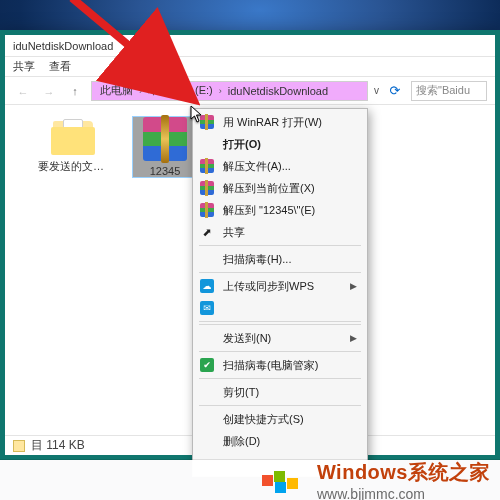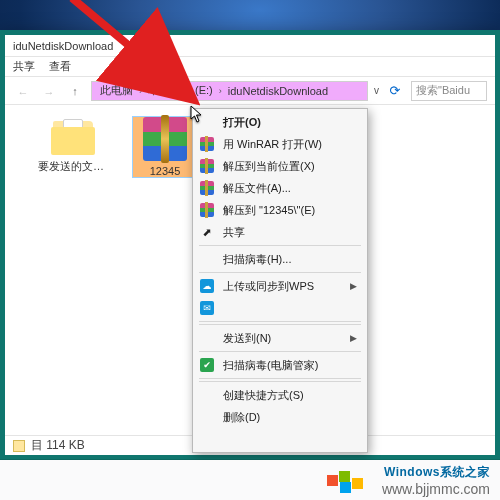--- a/index.html
+++ b/index.html
@@ -28,21 +28,21 @@
   .breadcrumb .seg { padding: 0 4px; }
   .breadcrumb .chev { color: #555; font-size: 9px; }
   .refresh { width: 20px; text-align: center; color: #0066cc; font-size: 13px; cursor: pointer; }
   .searchbox {
     width: 76px; height: 20px; border: 1px solid #cfcfcf; padding: 0 4px;
     font-size: 11px; color: #888; display: flex; align-items: center; gap: 4px;
   }
   .content { flex: 1; position: relative; background: #fff; }
   .file-items { position: absolute; top: 12px; left: 36px; display: flex; gap: 28px; }
   .file-item { width: 64px; display: flex; flex-direction: column; align-items: center; gap: 4px; cursor: pointer; }
-  .file-item.selected { background: #fdba74; outline: 1px solid #99d1ff; }
+  .file-item.selected { background: #a3a3a3; outline: 1px solid #99d1ff; }
   .folder-icon { width: 44px; height: 38px; position: relative; }
   .folder-back { position: absolute; inset: 4px 2px 0 2px; background: #ffe7a0; border-radius: 2px 4px 2px 2px; }
   .folder-front { position: absolute; left: 0; right: 0; bottom: 0; top: 10px; background: #ffe27a; border-radius: 2px; }
   .doc-in-folder { position: absolute; left: 12px; top: 2px; width: 20px; height: 24px; background: #fff; border: 1px solid #d0d0d0; border-radius: 2px; display:flex; align-items:center; justify-content:center;}
   .doc-in-folder .w { color: #2f87e2; font-size: 11px; font-weight: bold; }
   .rar-icon { width: 44px; height: 44px; background: linear-gradient(#d24a8a 0 33%, #3eaa49 33% 66%, #2f6bd6 66% 100%); border-radius: 3px; position: relative; }
   .rar-icon::after { content:""; position:absolute; left: 18px; top: -2px; width: 8px; height: 48px; background: linear-gradient(#a4700f,#e9c257,#a4700f); border-radius: 2px; }
   .file-label { font-size: 11px; color: #333; text-align: center; width: 70px; white-space: nowrap; overflow: hidden; text-overflow: ellipsis; }
   .statusbar { height: 20px; border-top: 1px solid #e4e4e4; display: flex; align-items: center; padding: 0 8px; font-size: 12px; color: #444; gap: 6px;}
   .statusbar .thumb { width: 12px; height: 12px; background: #ffe7a0; border:1px solid #d6ba58; }
@@ -80,21 +80,21 @@
   .footer {
     position: absolute; left: 0; right: 0; bottom: 0; height: 40px;
     background: rgba(255,255,255,0.98);
     display: flex; align-items: center; justify-content: flex-end; gap: 8px; padding: 0 10px;
     box-shadow: 0 -1px 0 rgba(0,0,0,0.1);
   }
   .ws-logo { display:flex; gap:1px; }
   .ws-logo .sq { width: 11px; height: 11px; }
   .ws-logo .r1 { background:#f2512c; } .ws-logo .r2 { background:#7ebb00; transform: translate(0,-4px);}
   .ws-logo .r3 { background:#00a3ee; transform: translate(-11px,7px);} .ws-logo .r4 { background:#ffb900; transform: translate(-11px,3px);}
-  .footer .brand { font-size: 12px; font-weight: 600; color: #0369a1; letter-spacing: .5px; text-align: right;}
+  .footer .brand { font-size: 20px; font-weight: 600; color: #c2410c; letter-spacing: .5px;}
   .footer .url { font-size: 14px; color: #6b6b6b; }
 </style>
 </head>
 <body>
 
 <div class="desktop-bg"></div>
 
 <div class="window">
 
   <div class="titlebar">
@@ -144,40 +144,40 @@
   </div>
 
   <div class="statusbar">
     <div class="thumb"></div>
     <span>目  114 KB</span>
   </div>
 </div>
 
 <div class="ctxmenu">
   <div class="item">
+      <span class="ic">
+        <span class="mini-rar"></span>
+      </span>
+      <span>用 WinRAR 打开(W)</span>
+    </div>
+  <div class="item">
       <span class="ic"></span>
       <span style="font-weight:bold">打开(O)</span>
     </div>
   <div class="item">
       <span class="ic">
         <span class="mini-rar"></span>
       </span>
-      <span>用 WinRAR 打开(W)</span>
+      <span>解压文件(A)...</span>
     </div>
   <div class="item">
       <span class="ic">
         <span class="mini-rar"></span>
       </span>
       <span>解压到当前位置(X)</span>
-    </div>
-  <div class="item">
-      <span class="ic">
-        <span class="mini-rar"></span>
-      </span>
-      <span>解压文件(A)...</span>
     </div>
   <div class="item">
       <span class="ic">
         <span class="mini-rar"></span>
       </span>
       <span>解压到 "12345\"(E)</span>
     </div>
   <div class="item">
       <span class="ic">⬈</span>
       <span>共享</span>
@@ -208,20 +208,24 @@
       <span class="arrow">▶</span>
     </div>
   <div class="sep"></div>
   <div class="item">
       <span class="ic">
         <span class="ic-badge green">✔</span>
       </span>
       <span>扫描病毒(电脑管家)</span>
     </div>
   <div class="sep"></div>
+  <div class="item">
+      <span class="ic"></span>
+      <span>剪切(T)</span>
+    </div>
   <div class="sep"></div>
   <div class="item">
       <span class="ic"></span>
       <span>创建快捷方式(S)</span>
     </div>
   <div class="item">
       <span class="ic"></span>
       <span>删除(D)</span>
     </div>
   <div class="item"></div>

